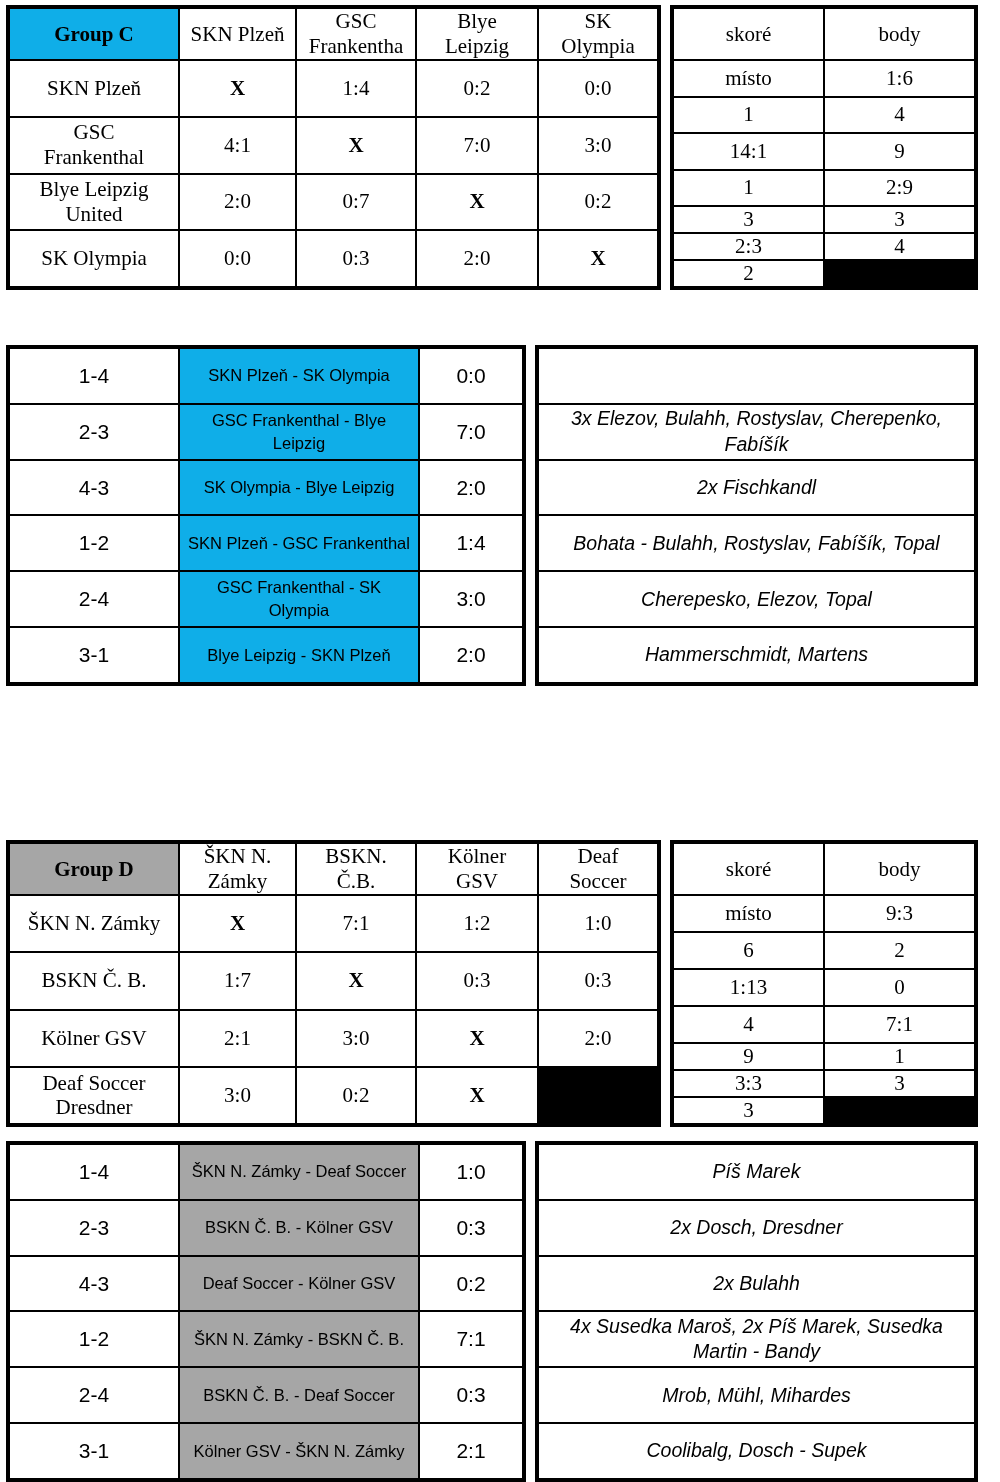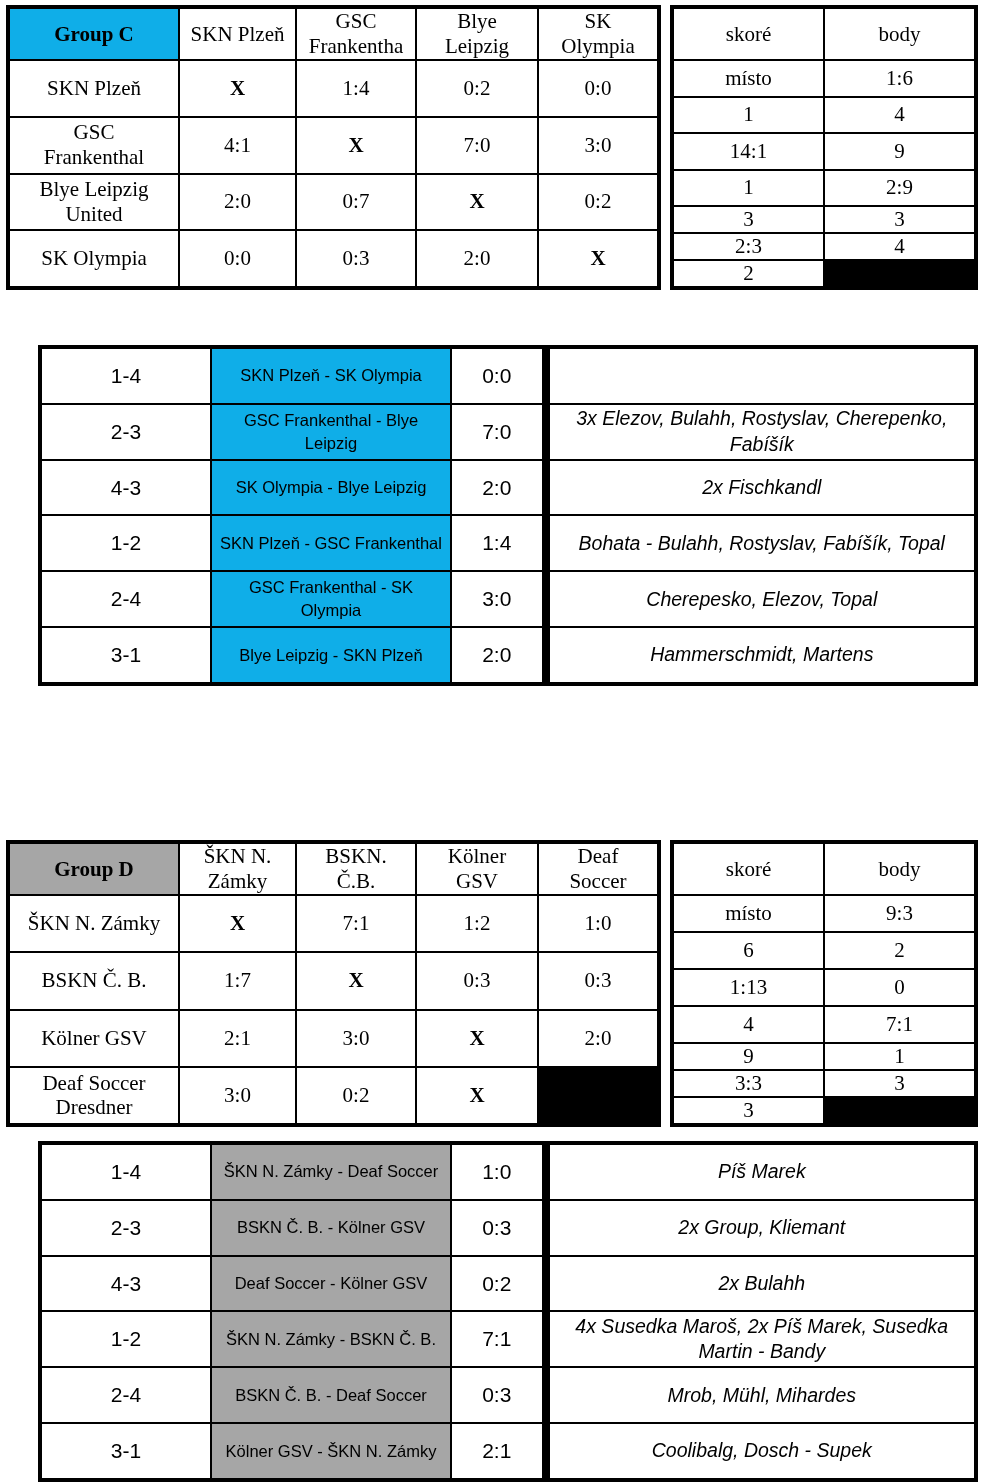--- a/index.html
+++ b/index.html
@@ -7,21 +7,21 @@
 
   .tbl { position:absolute; left:6px; width:972px; display:flex; justify-content:space-between; }
   .t1 { top:5px;    height:285px;gap:7px; }
   .t2 { top:345px;  height:341px; }
   .t3 { top:840px;  height:287px; }
   .t4 { top:1141px; height:341px; }
 
   .sub { box-sizing:border-box; border:3px solid #000; display:grid; background:#000; }
   .sub-main   { width:655px; grid-template-columns:170px 117px 120px 122px 1fr; grid-template-rows:52px repeat(4,1fr); }
   .sub-stats  { width:308px; grid-template-columns:1fr 1fr; grid-template-rows:52px repeat(4,1fr); }
-  .sub-res    { width:520px; grid-template-columns:170px 240px 1fr; grid-template-rows:repeat(6,1fr);margin-left:32px; }
+  .sub-res    { width:520px; grid-template-columns:170px 240px 1fr; grid-template-rows:repeat(6,1fr); }
   .sub-scorers{ width:443px; grid-template-columns:1fr; grid-template-rows:repeat(6,1fr);font-style:italic; }
 
   .cell { box-sizing:border-box; border:1px solid #000; background:#fff; color:#000;
           display:flex; align-items:center; justify-content:center; text-align:center; overflow:hidden; }
 
   .serif { font-family:"Liberation Serif", serif; font-size:21px; }
   .sans  { font-family:"Liberation Sans", sans-serif; font-size:21px; }
   .two   { line-height:1.18; }
   .pre   { white-space:pre; }
   .hb    { font-weight:bold; }
@@ -220,21 +220,21 @@
       <div class="cell sans match pre bg-d">BSKN Č. B. - Deaf Soccer</div>
       <div class="cell sans">0:3</div>
 
       <div class="cell sans">3-1</div>
       <div class="cell sans match pre bg-d">Kölner GSV - ŠKN N. Zámky</div>
       <div class="cell sans">2:1</div>
     </div>
 
     <div class="sub sub-scorers">
       <div class="cell sans scorers pre">Píš Marek</div>
-      <div class="cell sans scorers pre">2x Group, Kliemant</div>
+      <div class="cell sans scorers pre">2x Dosch, Dresdner</div>
       <div class="cell sans scorers pre">2x Bulahh</div>
       <div class="cell sans scorers pre">4x Susedka Maroš, 2x Píš Marek, Susedka
 Martin - Bandy</div>
       <div class="cell sans scorers pre">Mrob, Mühl, Mihardes</div>
       <div class="cell sans scorers pre">Coolibalg, Dosch - Supek</div>
     </div>
   </div>
 
 </div>
 

